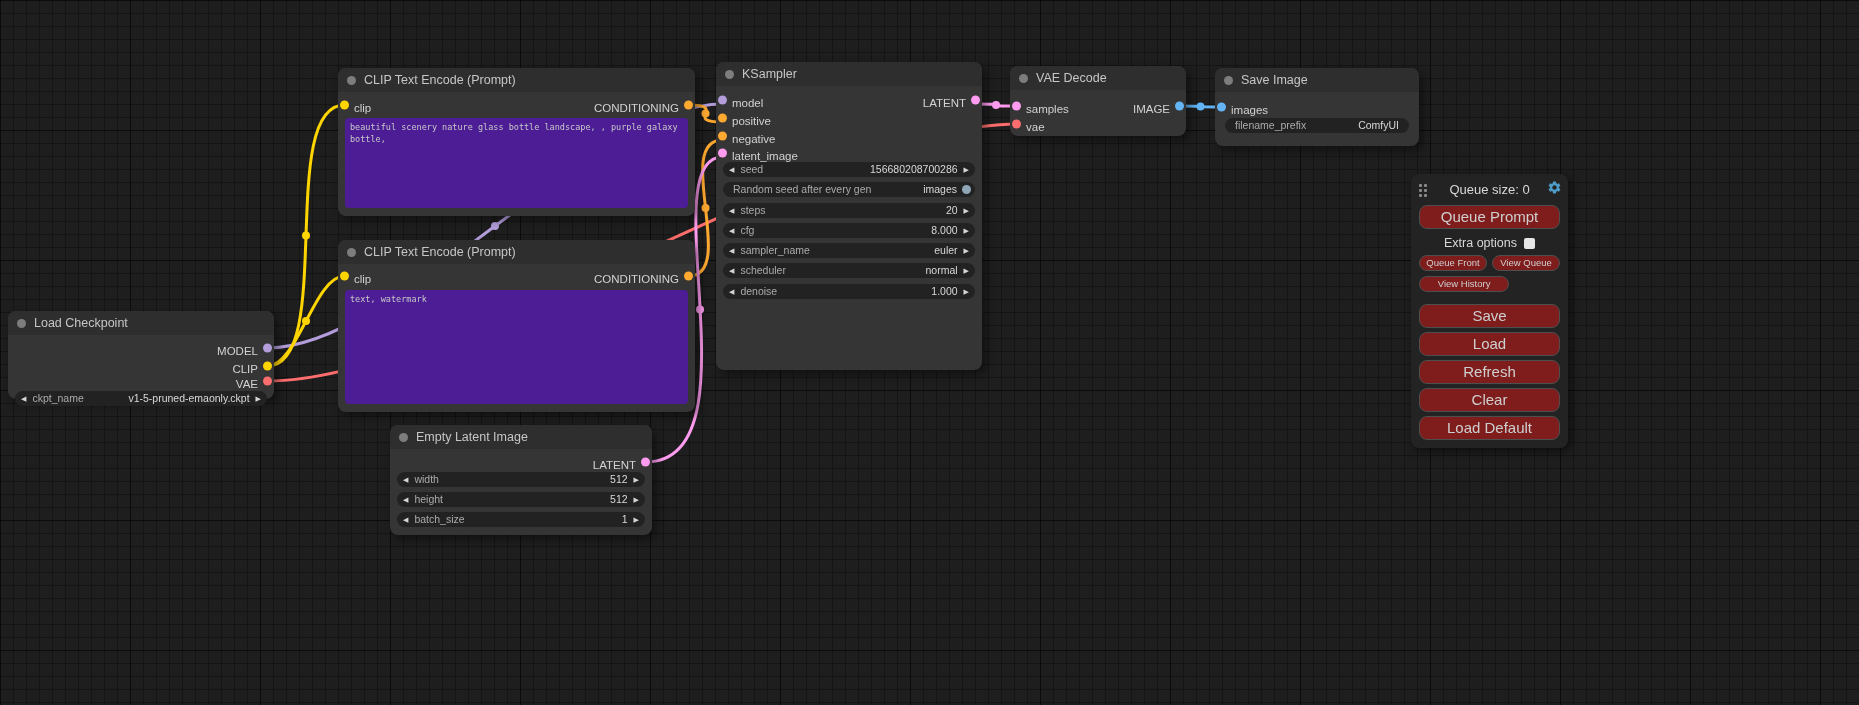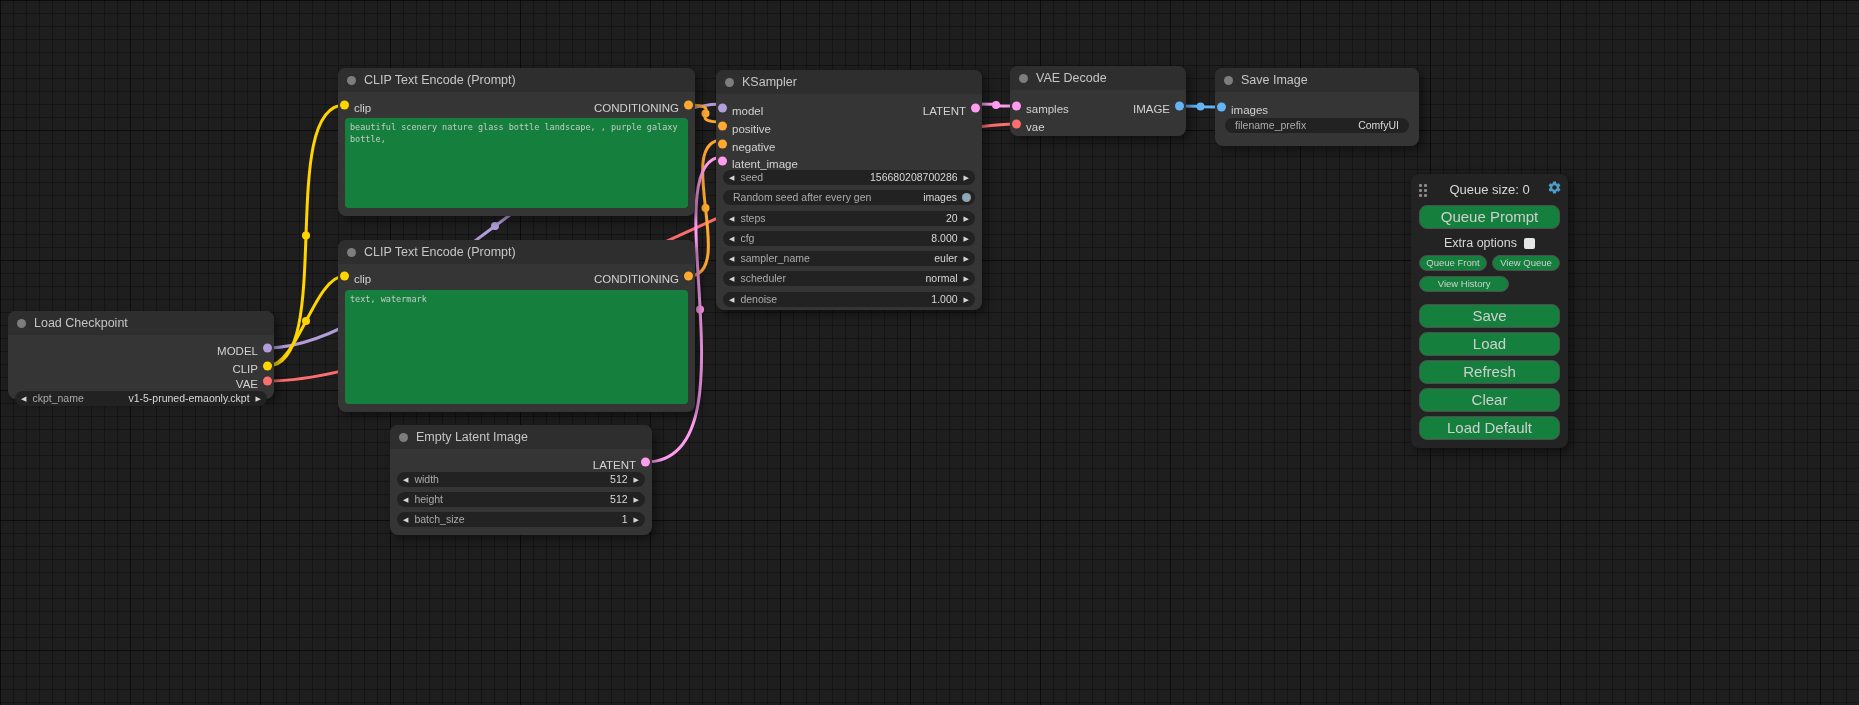--- a/index.html
+++ b/index.html
@@ -62,21 +62,21 @@
   .w-label.pad { padding-left: 10px; }
   .w-value { margin-left: auto; color: #d8d8d8; }
   .w-value.pad { padding-right: 10px; }
   .toggle-dot {
     width: 9px; height: 9px; border-radius: 50%;
     background: #8FA6B6; flex: none; margin: 0 4px 0 5px;
   }
 
   .prompt-box {
     position: absolute; left: 7px; right: 7px;
-    background: #15803d; border-radius: 4px;
+    background: #4c1d95; border-radius: 4px;
     padding: 4px 5px;
     font-family: "DejaVu Sans Mono", monospace;
     font-size: 8.5px; line-height: 1.4; color: #c9c9c9;
     white-space: pre-wrap; word-break: break-word;
   }
 
   
   .menu {
     position: absolute; left: 1411px; top: 174px; width: 157px; z-index: 3;
     background: #232323; border-radius: 8px;
@@ -85,21 +85,21 @@
   }
   .menu-header { text-align: center; color: #d8d8d8; font-size: 13px; padding: 3px 0 4px; }
   .menu-drag {
     position: absolute; left: 7px; top: 9px; width: 10px; height: 15px;
     background-image: radial-gradient(circle, #8a8a8a 1.3px, transparent 1.7px);
     background-size: 5px 5px;
   }
   .menu-gear { position: absolute; right: 6px; top: 6px; cursor: pointer; }
   .btn {
     display: block; width: 100%;
-    background: #15803d; border: 1px solid #4e4e4e; border-radius: 8px;
+    background: #7f1d1d; border: 1px solid #4e4e4e; border-radius: 8px;
     color: #cfcfcf; cursor: pointer; font-family: inherit; text-align: center;
   }
   .btn.big { font-size: 15px; padding: 2px 0 3px; margin-top: 4px; }
   .btn.gap { margin-top: 12px; }
   .extra-row {
     display: flex; justify-content: center; align-items: center; gap: 7px;
     margin-top: 7px; color: #d8d8d8; font-size: 12.5px;
   }
   .checkbox { width: 11px; height: 11px; background: #e6e6e6; border-radius: 2px; display: inline-block; cursor: pointer; }
   .small-row { display: flex; gap: 5px; margin-top: 5px; }
@@ -209,21 +209,21 @@
       <span class="w-arrow">▶</span>
     </div>
     <div class="widget" style="top:87px">
       <span class="w-arrow">◀</span>
       <span class="w-label">batch_size</span>
       <span class="w-value">1</span>
       <span class="w-arrow">▶</span>
     </div>
   </div>
 
-  <div class="node" style="left:716px; top:70px; width:266px; height:240px">
+  <div class="node" style="left:716px; top:62px; width:266px; height:308px">
     <div class="node-header">
       <span class="collapse-dot"></span>
       <span class="node-title">KSampler</span>
     </div>
     <div class="slot" style="top:29px">
       <span class="slot-dot in" style="background: rgb(179, 157, 219);"></span>
       <span class="in-label">model</span>
       <span class="out-label">LATENT</span>
       <span class="slot-dot out" style="background: rgb(255, 156, 240);"></span>
     </div>

